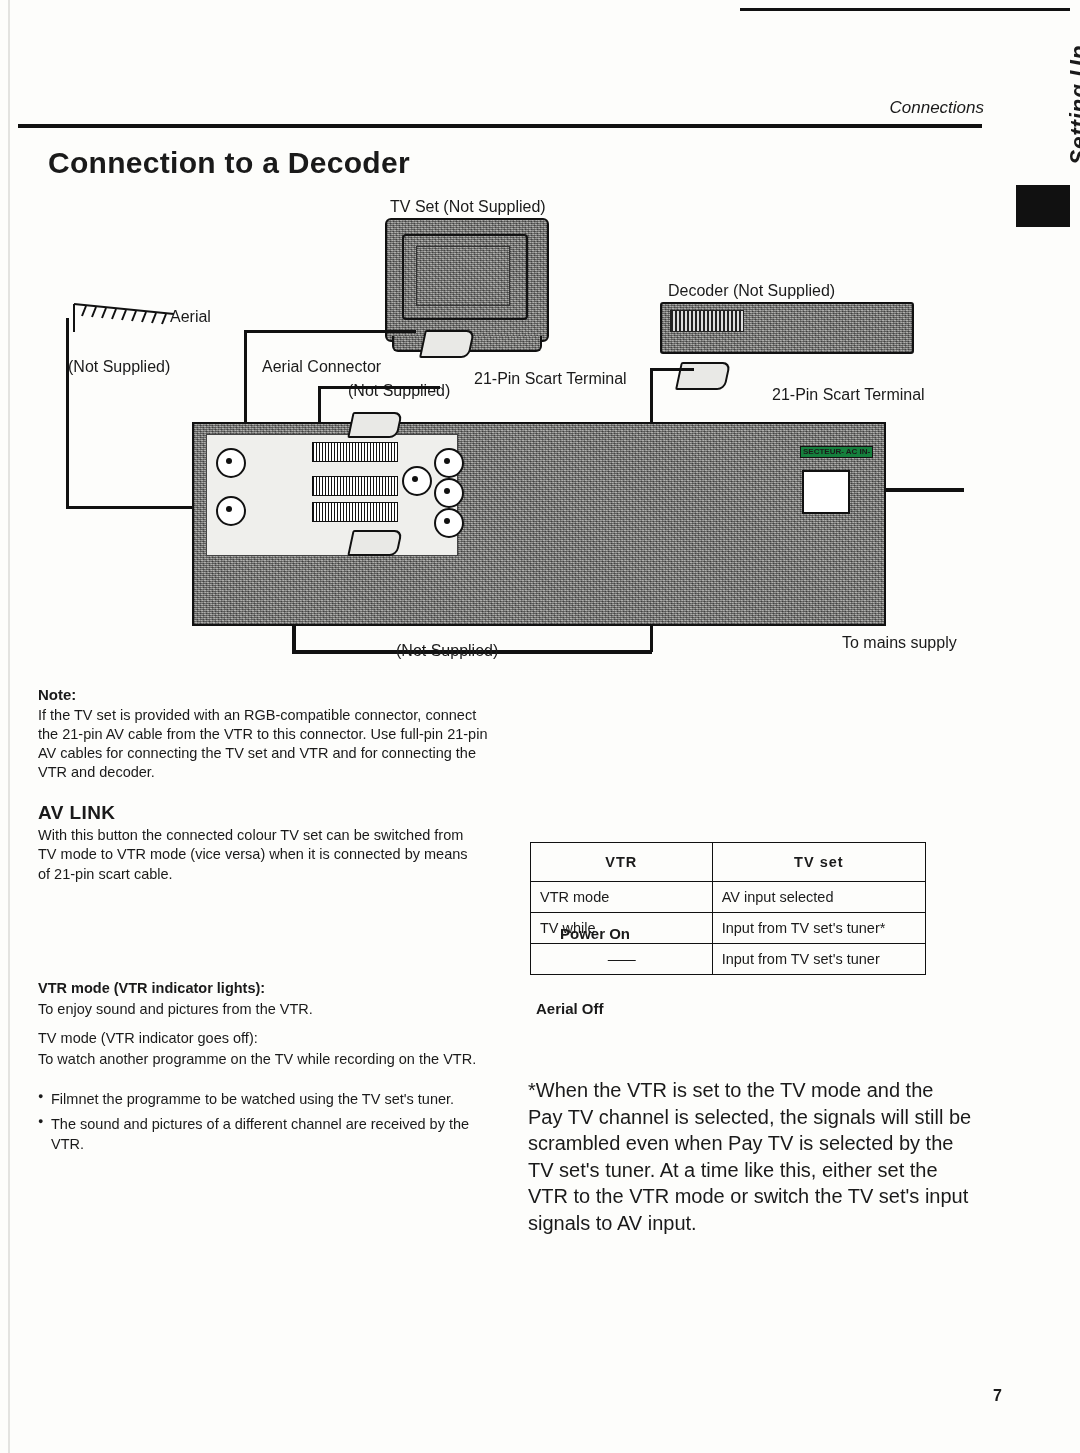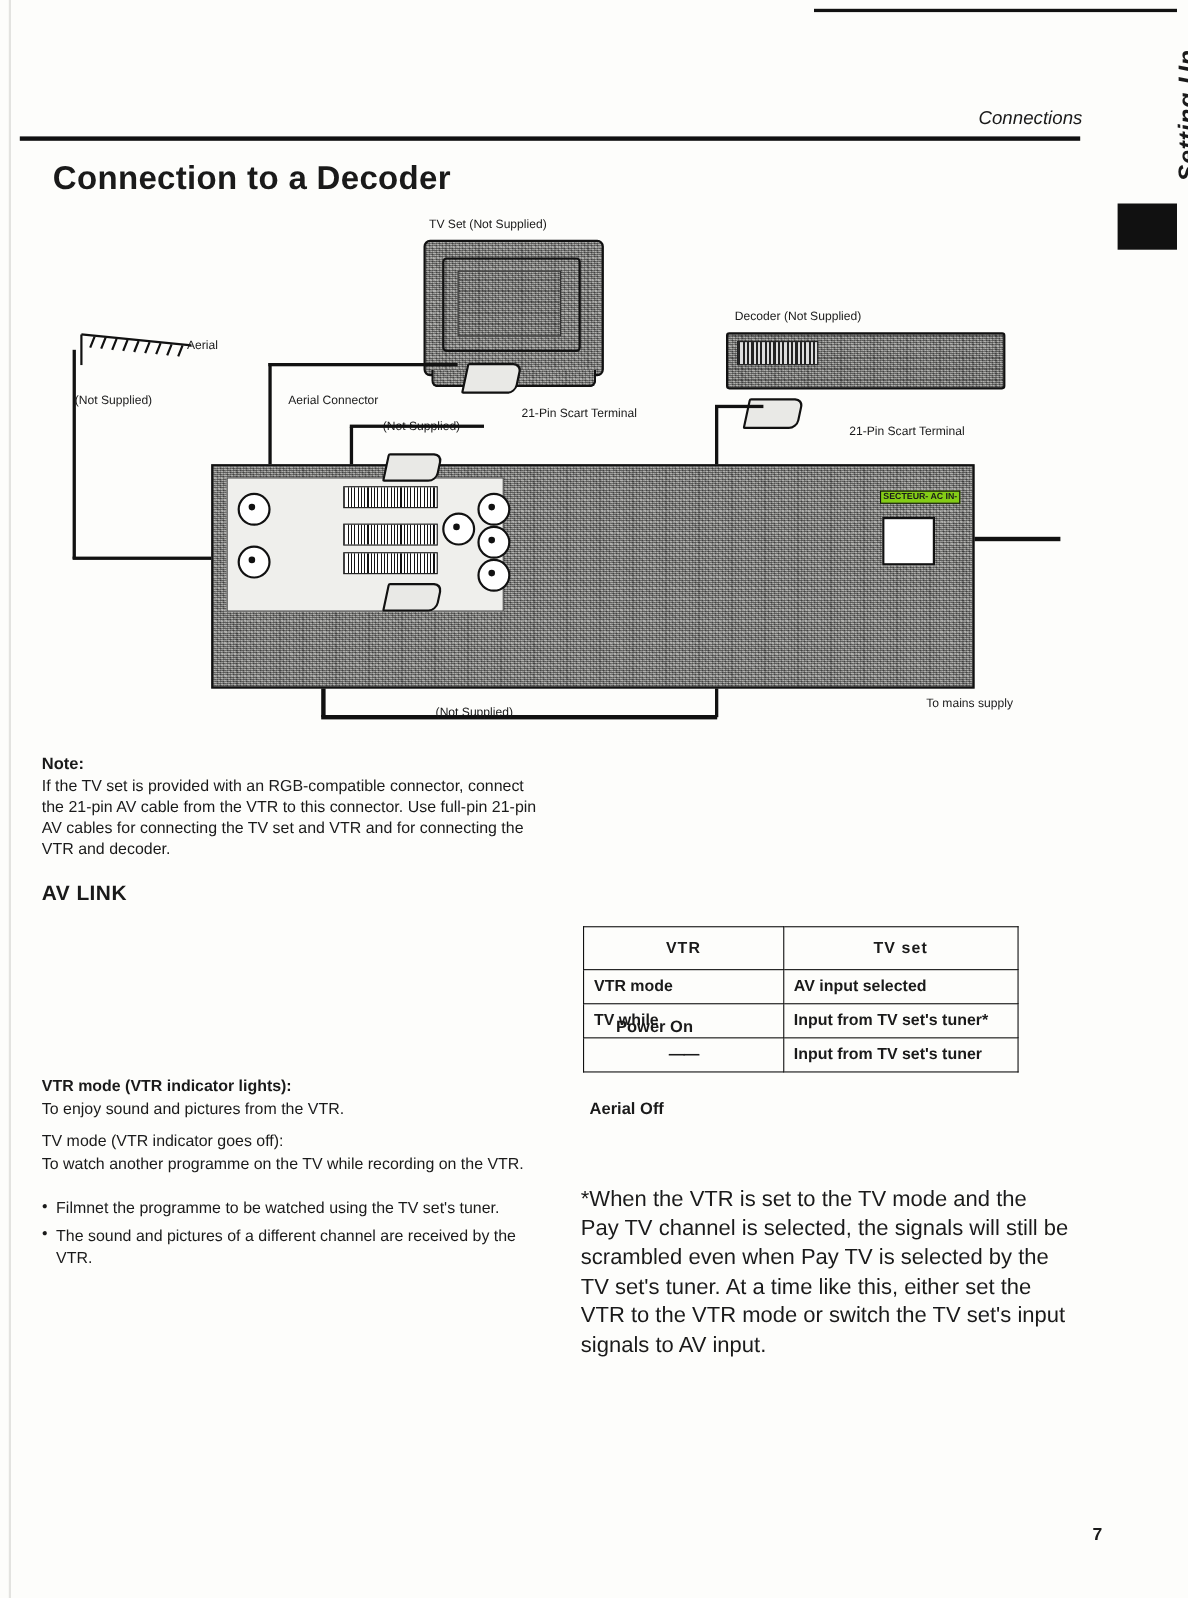--- a/index.html
+++ b/index.html
@@ -82,21 +82,21 @@
   }
   .noise {
     background-color: #8d8d8a;
     background-image:
       repeating-linear-gradient(0deg, rgba(0,0,0,.30) 0 1px, rgba(255,255,255,.14) 1px 2px),
       repeating-linear-gradient(90deg, rgba(0,0,0,.22) 0 1px, rgba(255,255,255,.12) 1px 3px),
       repeating-linear-gradient(45deg, rgba(0,0,0,.16) 0 2px, rgba(255,255,255,.08) 2px 4px);
   }
   .lbl {
     position: absolute;
-    font-size: 11px;
+    font-size: 16px;
     color: #1a1a1a;
     white-space: nowrap;
   }
   
   .tv-body {
     position: absolute;
     left: 355px; top: 28px;
     width: 160px; height: 120px;
     border: 2px solid #111;
     border-radius: 6px;
@@ -189,21 +189,21 @@
     width: 44px; height: 40px;
     border: 2px solid #111;
     background: #fff;
   }
   .ac-label {
     position: absolute;
     left: 770px; top: 256px;
     font-size: 8px;
     font-weight: bold;
     line-height: 1.05;
-    background: #84cc16;
+    background: #15803d;
     border: 1px solid #111;
     padding: 1px 2px;
   }
   
   .note-head {
     position: absolute;
     left: 38px; top: 686px;
     font-size: 15px; font-weight: bold;
   }
   .note-body {
@@ -278,21 +278,21 @@
     left: 530px; top: 842px;
     width: 396px;
     border-collapse: collapse;
     font-size: 14.5px;
   }
   .tbl td, .tbl th {
     border: 1.5px solid #111;
     padding: 6px 9px;
     vertical-align: middle;
     text-align: left;
-    font-weight: bold;
+    font-weight: normal;
     line-height: 1.25;
   }
   .tbl th {
     text-align: center;
     font-weight: bold;
     letter-spacing: 1px;
     height: 26px;
   }
   .tbl .c-mid { text-align: left; }
   .tbl .dash { text-align: center; letter-spacing: -1px; }
@@ -393,20 +393,21 @@
     <div class="ac-socket"></div>
 
     <div class="lbl" style="left:366px; top:452px;">(Not Supplied)</div>
     <div class="lbl" style="left:812px; top:444px;">To mains supply</div>
   </div>
 
   <div class="note-head">Note:</div>
   <div class="note-body">If the TV set is provided with an RGB-compatible connector, connect the 21-pin AV cable from the VTR to this connector. Use full-pin 21-pin AV cables for connecting the TV set and VTR and for connecting the VTR and decoder.</div>
 
   <div class="avlink-head">AV LINK</div>
+  <div class="avlink-p1">With this button the connected colour TV set can be switched from TV mode to VTR mode (vice versa) when it is connected by means of 21-pin scart cable.</div>
   <div class="sub-head-1">VTR mode (VTR indicator lights):</div>
   <div class="sub-body-1">To enjoy sound and pictures from the VTR.</div>
   <div class="sub-head-2">TV mode (VTR indicator goes off):</div>
   <div class="sub-body-2">To watch another programme on the TV while recording on the VTR.</div>
   <ul class="bullets">
     <li>Filmnet the programme to be watched using the TV set's tuner.</li>
     <li>The sound and pictures of a different channel are received by the VTR.</li>
   </ul>
 
   <table class="tbl">

